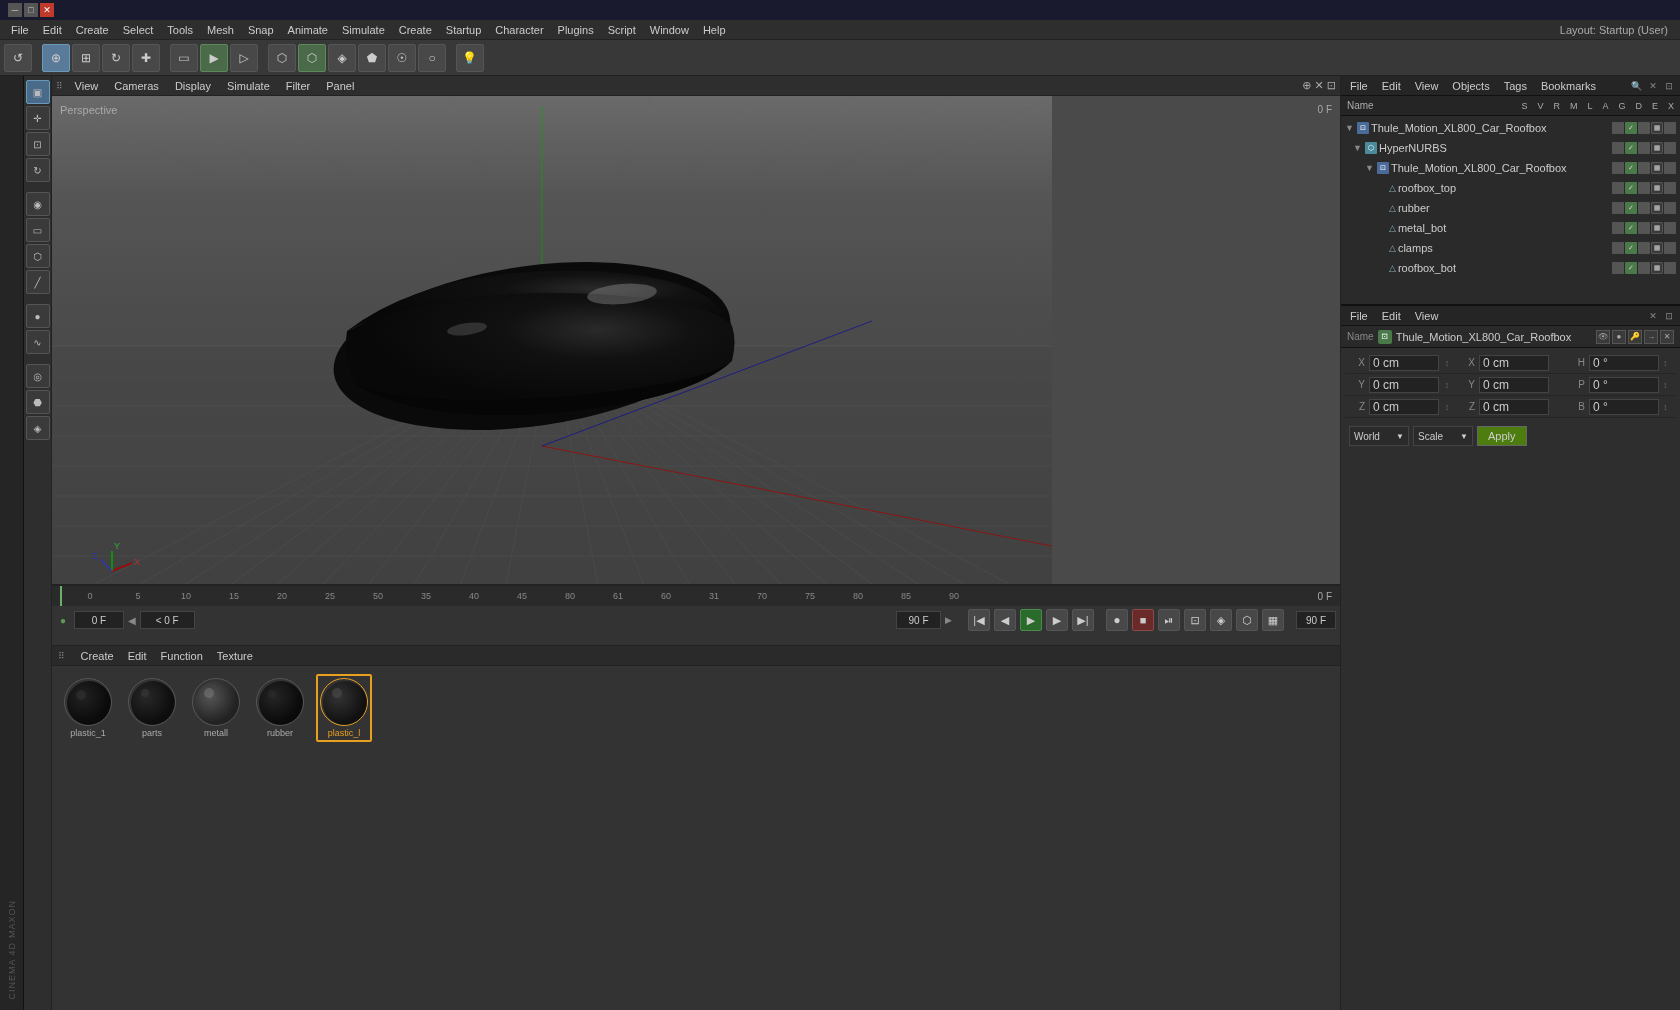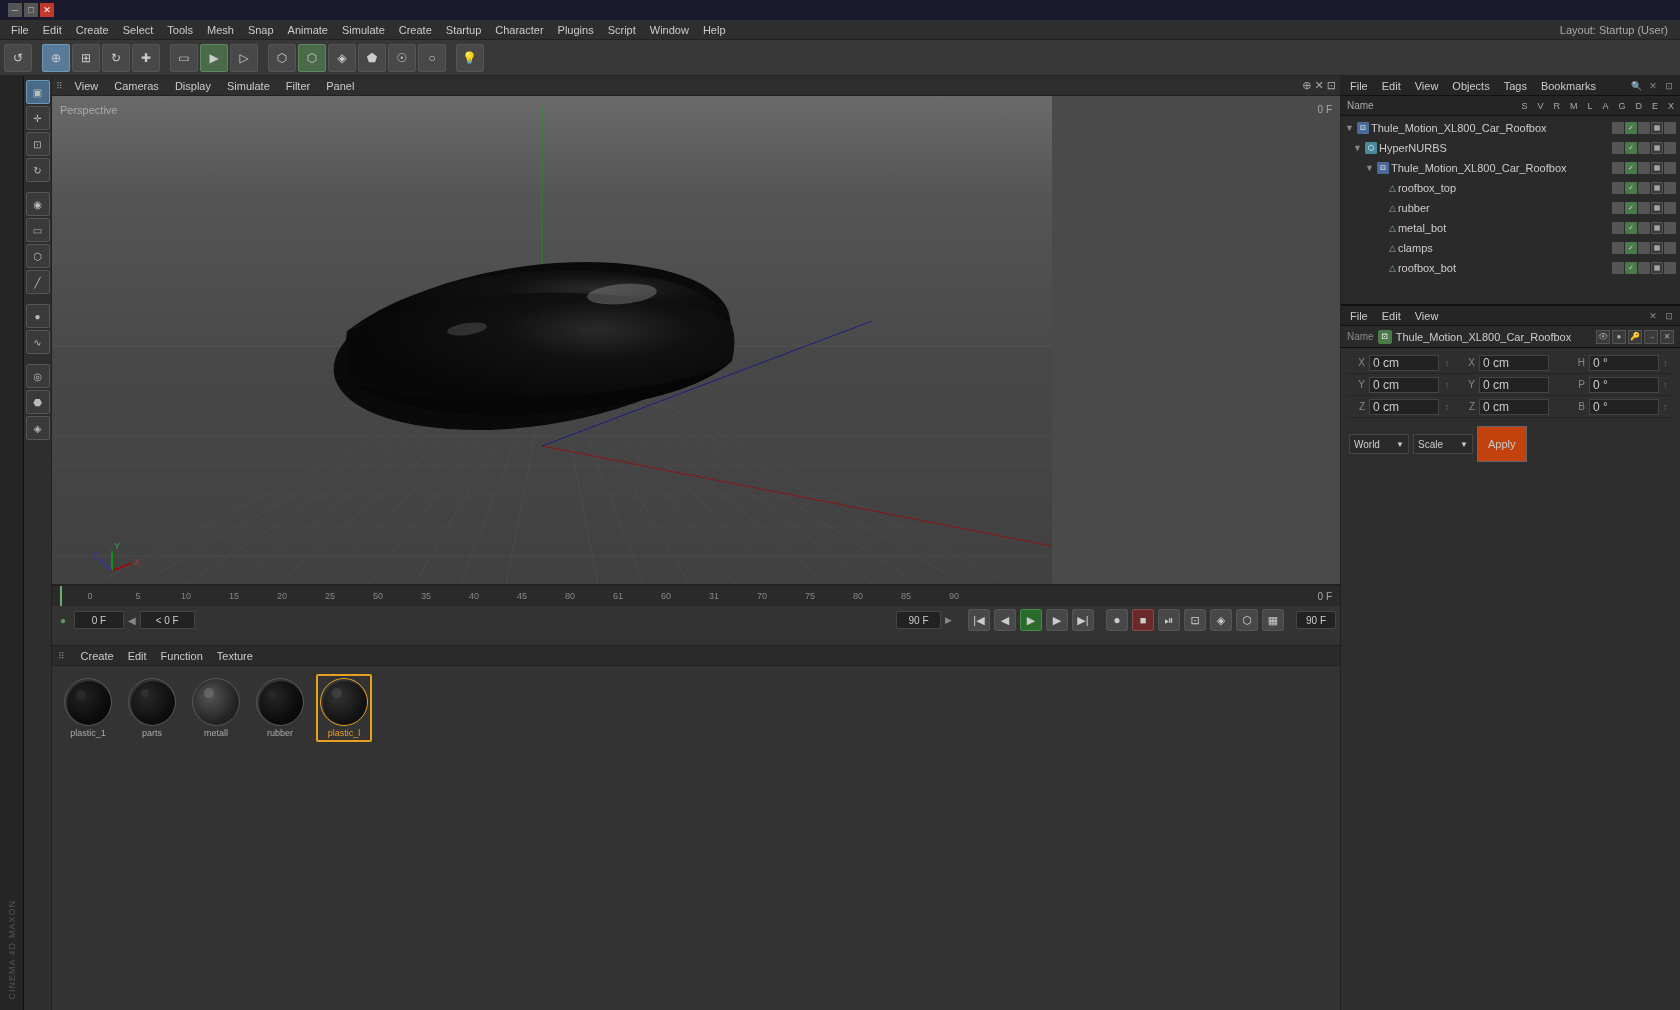--- a/index.html
+++ b/index.html
@@ -388,22 +388,22 @@
       background: #2a2a2a;
       border: 1px solid #444;
       color: #ccc;
       font-size: 10px;
       padding: 0 4px;
       cursor: pointer;
       display: flex; align-items: center; gap: 2px;
       min-width: 60px;
     }
     .am-apply-btn {
-      height: 36px;
-      background: #c2410c;
+      height: 20px;
+      background: #4d7c0f;
       border: 1px solid #666;
       color: #ccc;
       font-size: 11px;
       padding: 5px 10px;
       cursor: pointer;
       display: flex; align-items: center;
     }
 
     
     #vertical-sidebar {

